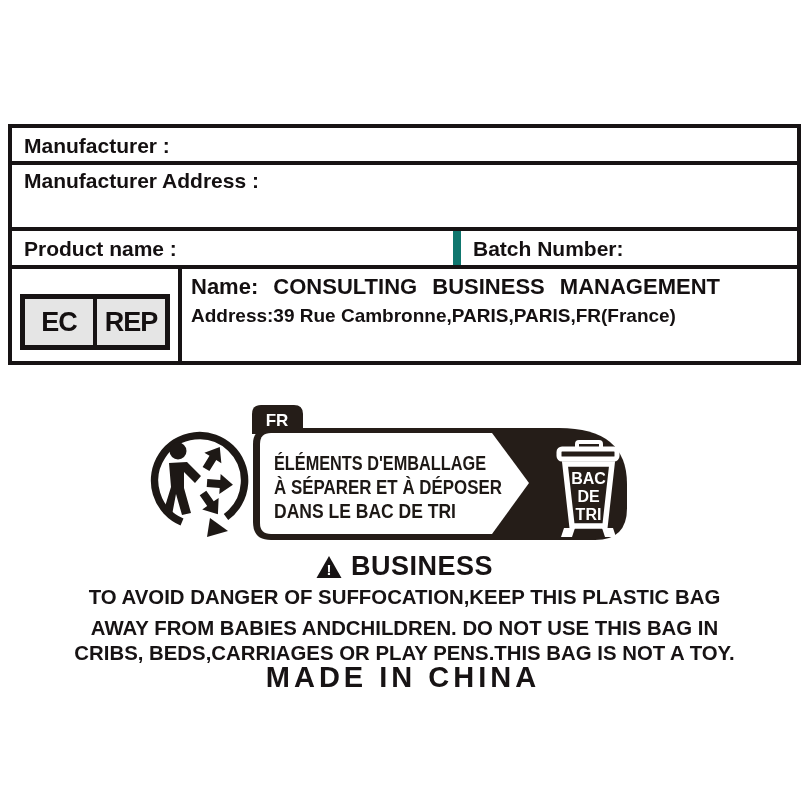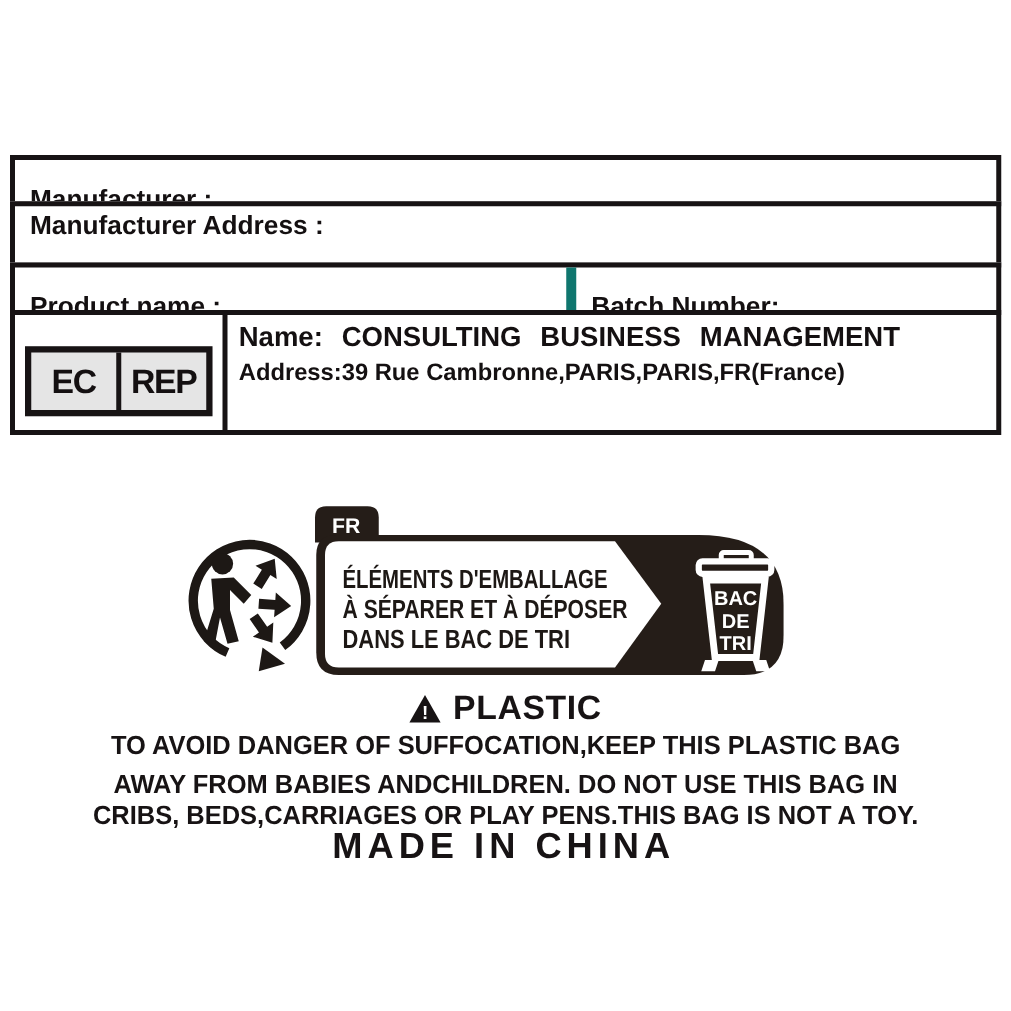--- a/index.html
+++ b/index.html
@@ -5,27 +5,27 @@
   * { margin:0; padding:0; box-sizing:border-box; }
   html,body { width:809px; height:809px; background:#ffffff; overflow:hidden;
               font-family:"Liberation Sans", sans-serif; }
   .page { position:relative; width:809px; height:809px; background:#fff; color:#1b1718; }
 
   
   .info-table { position:absolute; left:8px; top:124px; width:793px; }
   .t-row { position:relative; display:flex; border:4px solid #171314; background:#fff; margin-top:-4px; }
   .t-row:first-child { margin-top:0; }
   .t-cell { position:relative; padding:4px 0 0 12px; font-weight:bold; font-size:21px; color:#141011; }
-  .r1 { height:41px; } .r2 { height:53px; } .r3 { height:40px; } .r4 { height:42px; } .r5 { height:100px; }
+  .r1 { height:41px; } .r2 { height:70px; } .r3 { height:40px; } .r4 { height:42px; } .r5 { height:100px; }
   .r4 .cell-left { width:449px; border-right:8px solid #0f766e; }
   .r4 .cell-right { flex:1; }
   .r5 { display:flex; }
   .r5 .cell-left { width:170px; border-right:4px solid #171314; display:flex; align-items:center; justify-content:center; padding:0; }
   .r5 .cell-right { flex:1; padding:3px 0 0 9px; }
-  .r1 .t-cell, .r3 .t-cell, .r4 .t-cell { padding-top:20px; }
+  .r1 .t-cell, .r3 .t-cell, .r4 .t-cell { padding-top:6px; }
 
   
   .ecrep { display:flex; width:150px; height:56px; border:5px solid #171314; background:#e5e5e5; margin-top:14px; }
   .ecrep .half { flex:1; display:flex; align-items:center; justify-content:center;
                  font-weight:bold; font-size:27px; letter-spacing:-1px; color:#141011; }
   .ecrep .half + .half { border-left:4px solid #171314; }
 
   .rep-name    { font-weight:bold; font-size:22px; word-spacing:9px; line-height:30px; white-space:nowrap; color:#141011; }
   .rep-address { font-weight:bold; font-size:19px; line-height:28px; white-space:nowrap; color:#141011; }
   .rep-email   { font-weight:bold; font-size:20.5px; line-height:29px; white-space:nowrap; color:#141011; }
@@ -120,20 +120,20 @@
       <text x="27.5" y="60" text-anchor="middle" font-size="16" font-weight="bold" fill="#ffffff">DE</text>
       <text x="27.5" y="78" text-anchor="middle" font-size="16" font-weight="bold" fill="#ffffff">TRI</text>
     </g>
   </svg>
 
   <div class="warn-title">
     <svg width="26" height="24" viewBox="0 0 26 24">
       <polygon points="13,1 25.5,23 0.5,23" fill="#171314"></polygon>
       <text x="13" y="20" text-anchor="middle" font-size="15" font-weight="bold" fill="#ffffff">!</text>
     </svg>
-    <span class="wt-text">PLASTIC</span>
+    <span class="wt-text">BUSINESS</span>
   </div>
   <div class="warn-line wl1">TO AVOID DANGER OF SUFFOCATION,KEEP THIS PLASTIC BAG</div>
   <div class="warn-line wl2">AWAY FROM BABIES ANDCHILDREN. DO NOT USE THIS BAG IN</div>
   <div class="warn-line wl3">CRIBS, BEDS,CARRIAGES OR PLAY PENS.THIS BAG IS NOT A TOY.</div>
   <div class="made-in">MADE IN CHINA</div>
 
 </div>
 
 </body></html>

